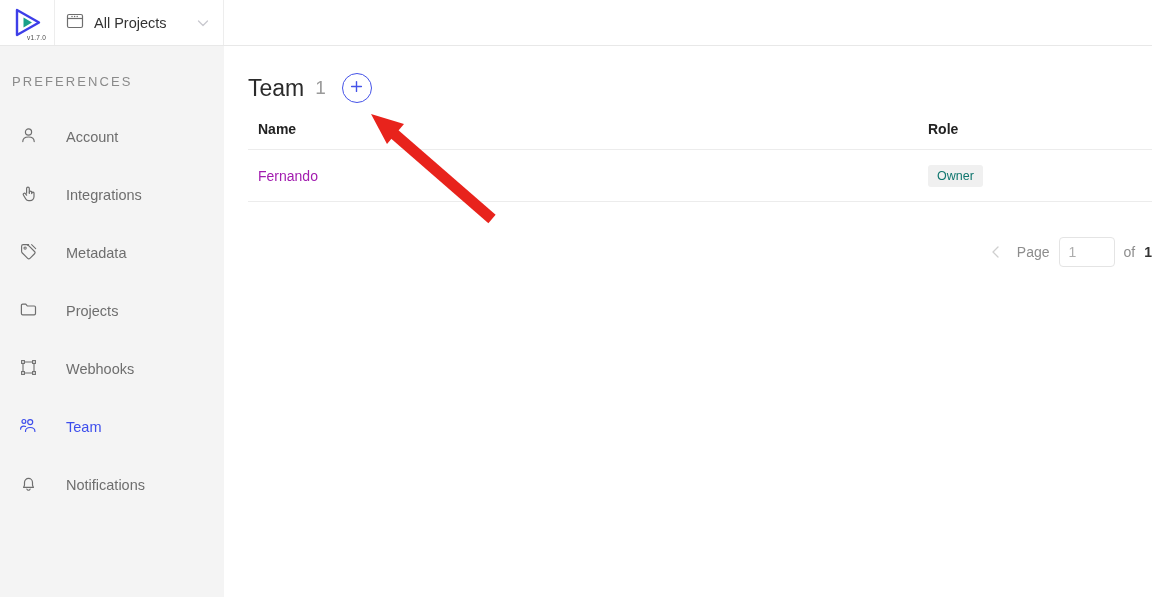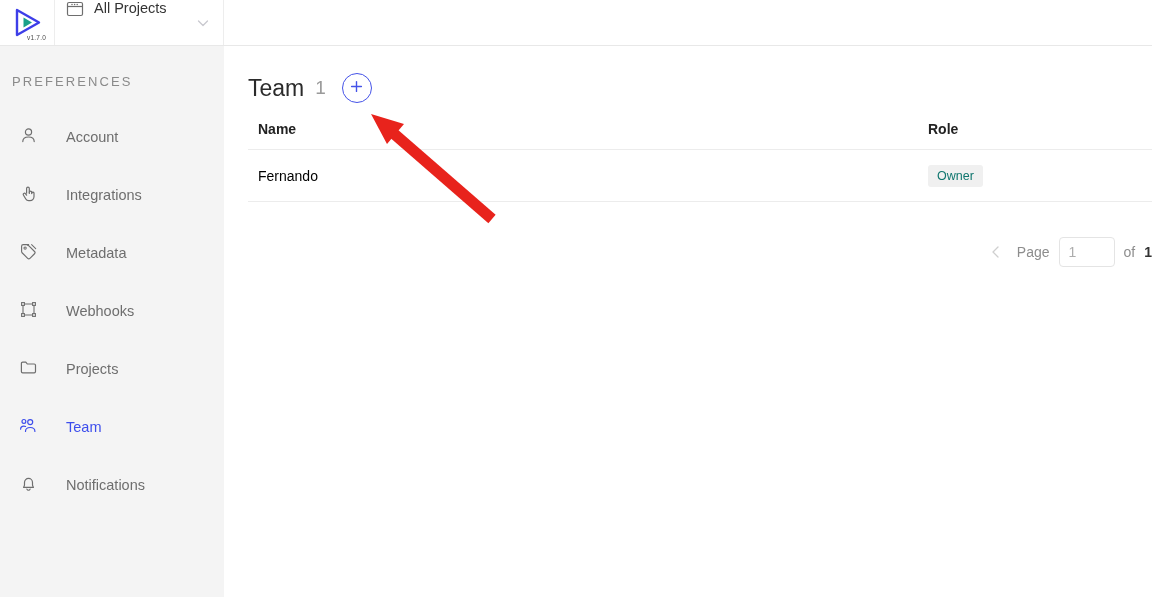--- a/index.html
+++ b/index.html
@@ -43,20 +43,21 @@
     bottom: -1px; right: -2px;
     font-size: 6.5px;
     letter-spacing: .2px;
     color: #4a4a4a;
     font-family: "Liberation Sans", sans-serif;
   }
   .proj-cell {
     width: 169px;
     height: 45px;
     display: flex;
+    align-items: center;
     gap: 10px;
     padding: 0 12px 0 11px;
     border-right: 1px solid #ededed;
     cursor: pointer;
   }
   .proj-label {
     font-size: 14.5px;
     color: #333;
     flex: 1;
     white-space: nowrap;
@@ -164,21 +165,21 @@
     color: #222;
   }
   .tbl-row {
     display: flex;
     align-items: center;
     height: 52px;
     border-bottom: 1px solid #ececec;
   }
   .col-name { width: 680px; padding-left: 10px; }
   .col-role { width: 214px; }
-  .cell-name { font-size: 14px; color: #000000; }
+  .cell-name { font-size: 14px; color: #a21caf; }
   .badge {
     display: inline-block;
     background: #f0f0f0;
     border-radius: 3px;
     padding: 4px 9px;
     font-size: 12.5px;
     color: #0f766e;
   }
 
   
@@ -289,37 +290,37 @@
           <circle cx="6.1" cy="6.1" r="1.15" fill="none" stroke="currentColor" stroke-width="1.05"></circle>
           <path d="M12.6 2.6l4.1 4.1" fill="none" stroke="currentColor" stroke-width="1.05" stroke-linecap="round"></path>
         </svg>
       </span>
       <span class="lbl">Metadata</span>
     </div>
 
     <div class="side-item">
       <span class="ico">
         <svg width="19" height="19" viewBox="0 0 19 19">
+          <path d="M2.4 5.4a1.3 1.3 0 0 1 1.3-1.3h3.1l1.5 1.9h6.9a1.3 1.3 0 0 1 1.3 1.3v6.2a1.3 1.3 0 0 1-1.3 1.3H3.7a1.3 1.3 0 0 1-1.3-1.3z" fill="none" stroke="currentColor" stroke-width="1.2" stroke-linejoin="round"></path>
+        </svg>
+      </span>
+      <span class="lbl">Projects</span>
+    </div>
+
+    <div class="side-item">
+      <span class="ico">
+        <svg width="19" height="19" viewBox="0 0 19 19">
           <rect x="2.6" y="2.6" width="2.8" height="2.8" fill="none" stroke="currentColor" stroke-width="1.1"></rect>
           <rect x="13.6" y="2.6" width="2.8" height="2.8" fill="none" stroke="currentColor" stroke-width="1.1"></rect>
           <rect x="2.6" y="13.6" width="2.8" height="2.8" fill="none" stroke="currentColor" stroke-width="1.1"></rect>
           <rect x="13.6" y="13.6" width="2.8" height="2.8" fill="none" stroke="currentColor" stroke-width="1.1"></rect>
           <path d="M5.6 4h7.8M5.6 15h7.8M4 5.6v7.8M15 5.6v7.8" stroke="currentColor" stroke-width="1.1" stroke-linecap="round"></path>
         </svg>
       </span>
       <span class="lbl">Webhooks</span>
-    </div>
-
-    <div class="side-item">
-      <span class="ico">
-        <svg width="19" height="19" viewBox="0 0 19 19">
-          <path d="M2.4 5.4a1.3 1.3 0 0 1 1.3-1.3h3.1l1.5 1.9h6.9a1.3 1.3 0 0 1 1.3 1.3v6.2a1.3 1.3 0 0 1-1.3 1.3H3.7a1.3 1.3 0 0 1-1.3-1.3z" fill="none" stroke="currentColor" stroke-width="1.2" stroke-linejoin="round"></path>
-        </svg>
-      </span>
-      <span class="lbl">Projects</span>
     </div>
 
     <div class="side-item active">
       <span class="ico">
         <svg width="19" height="19" viewBox="0 0 19 19">
           <circle cx="11.2" cy="6.1" r="2.5" fill="none" stroke="currentColor" stroke-width="1.2"></circle>
           <path d="M6.5 15.4c0-2.6 2.1-3.9 4.7-3.9s4.7 1.3 4.7 3.9" fill="none" stroke="currentColor" stroke-width="1.2" stroke-linecap="round"></path>
           <circle cx="4.9" cy="5.4" r="1.9" fill="none" stroke="currentColor" stroke-width="1.2"></circle>
           <path d="M1.6 13.2c0-2.1 1.6-3.1 3.3-3.1.6 0 1.2.1 1.7.35" fill="none" stroke="currentColor" stroke-width="1.2" stroke-linecap="round"></path>
         </svg>

